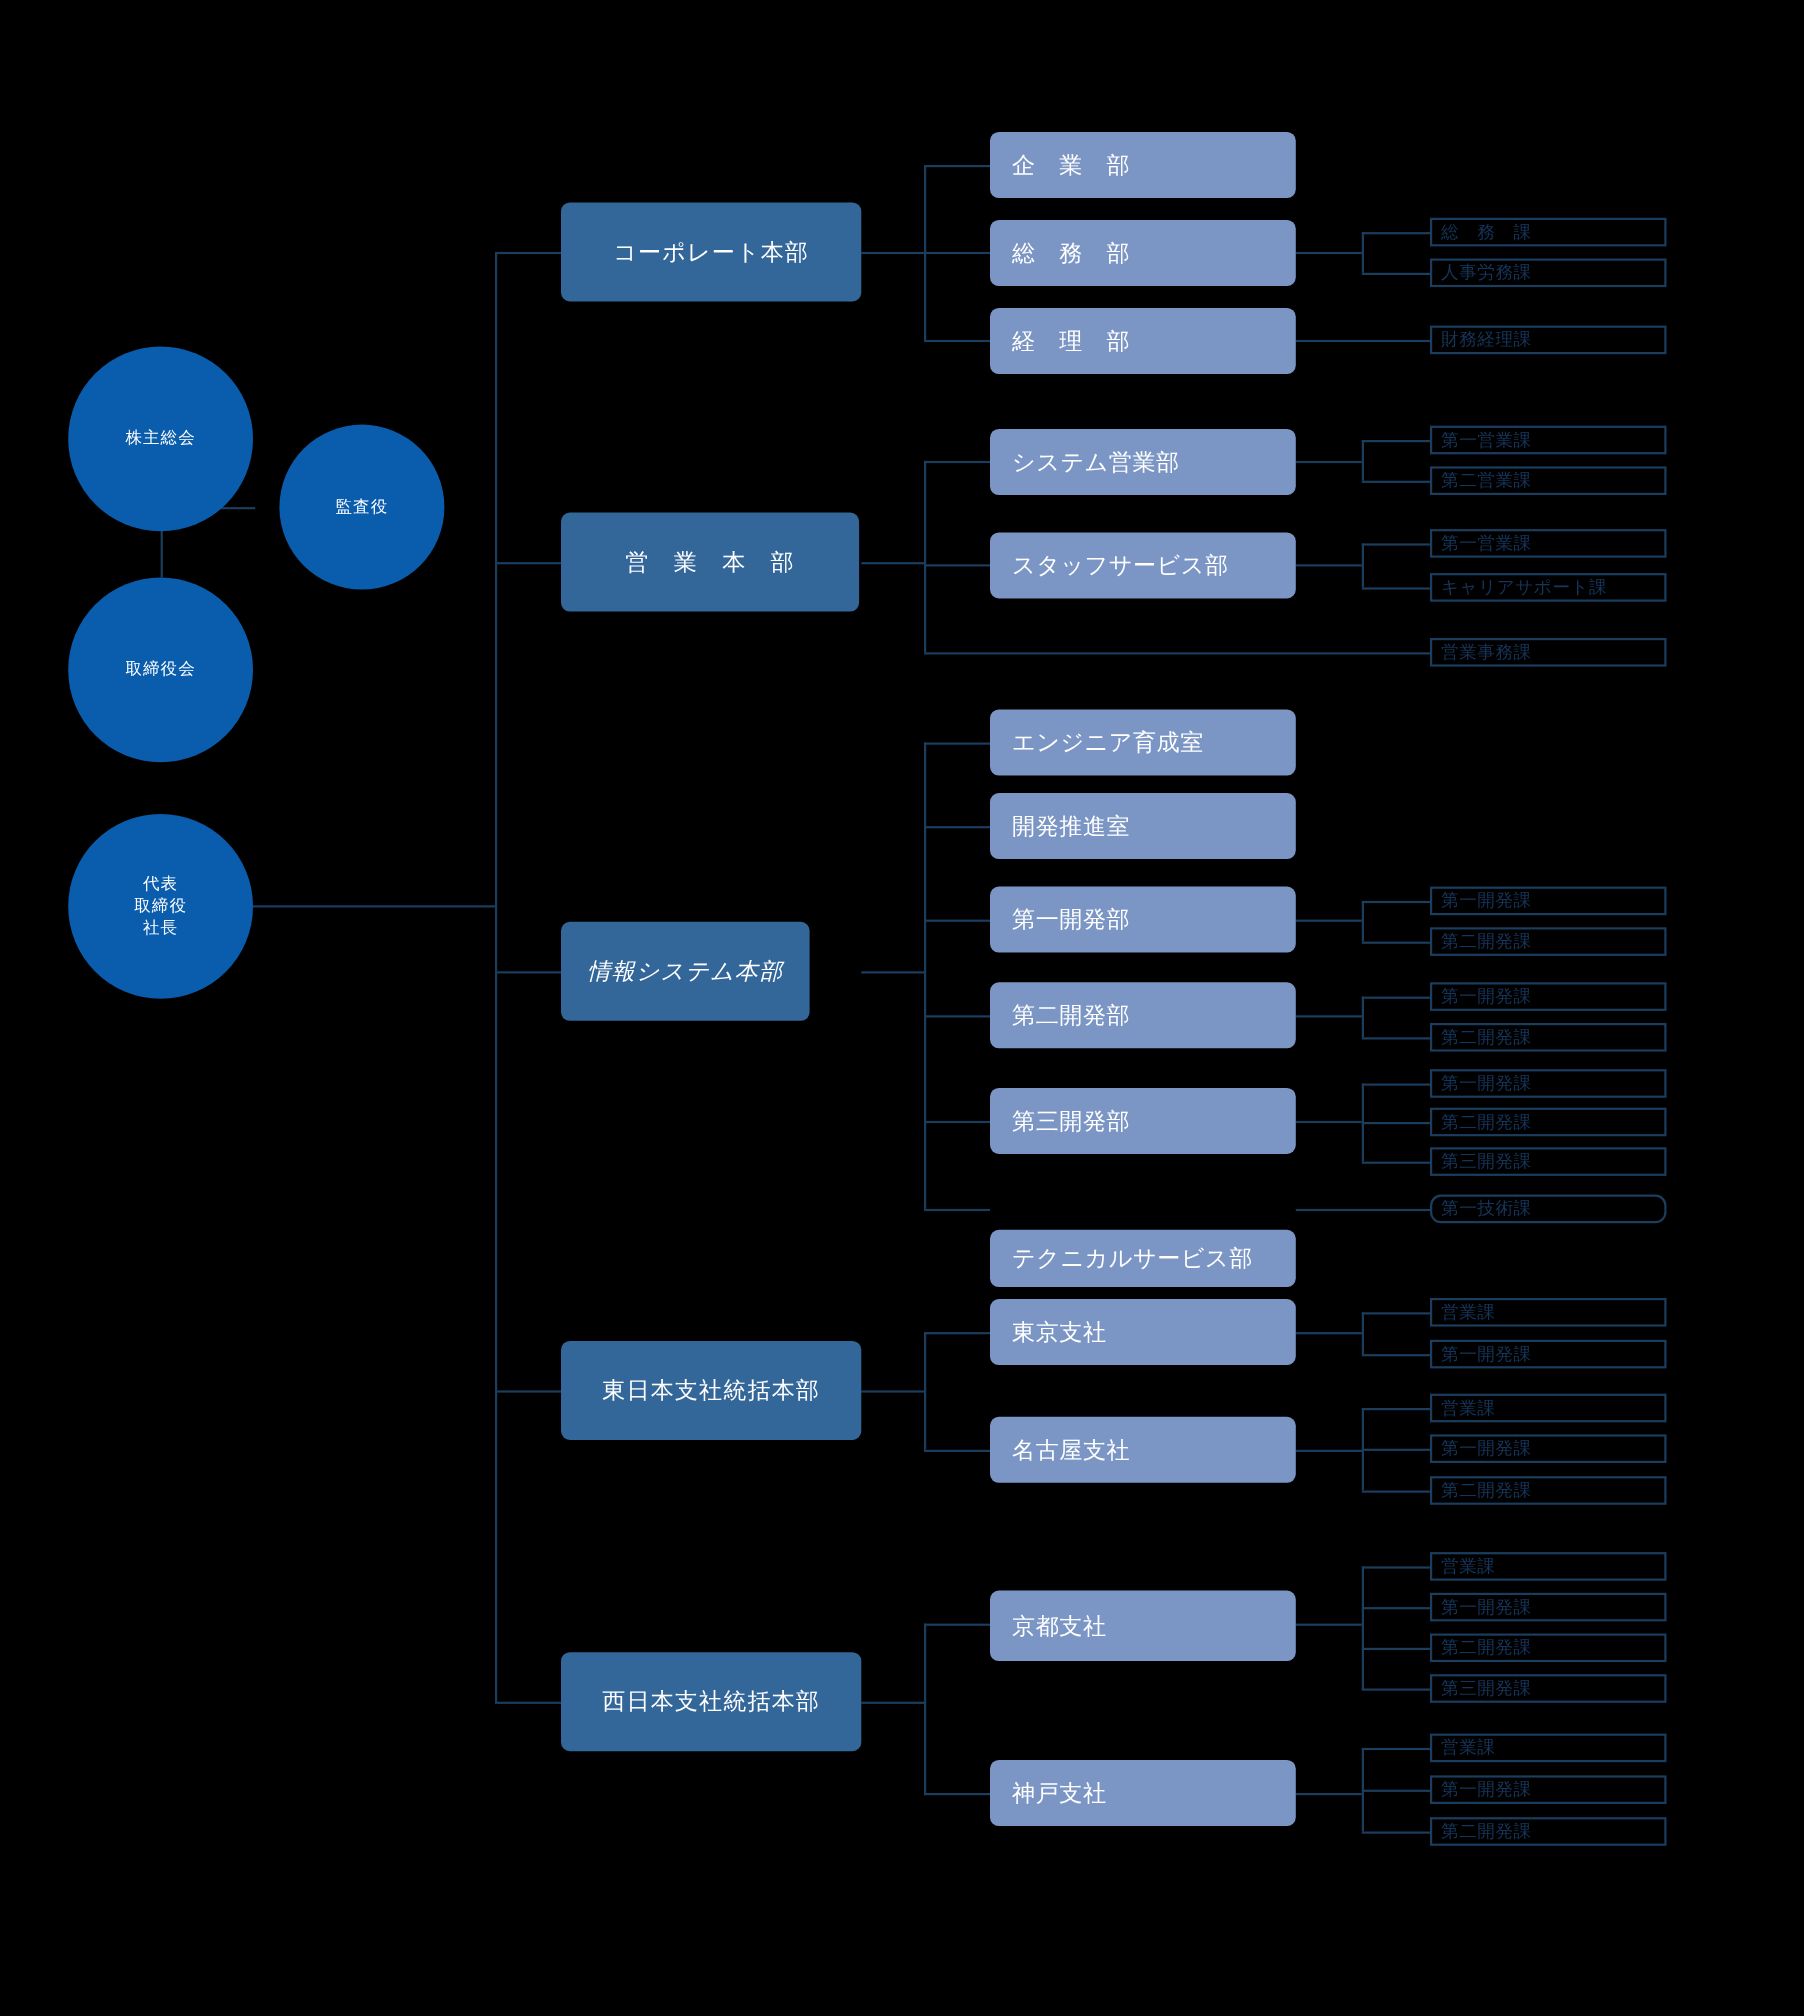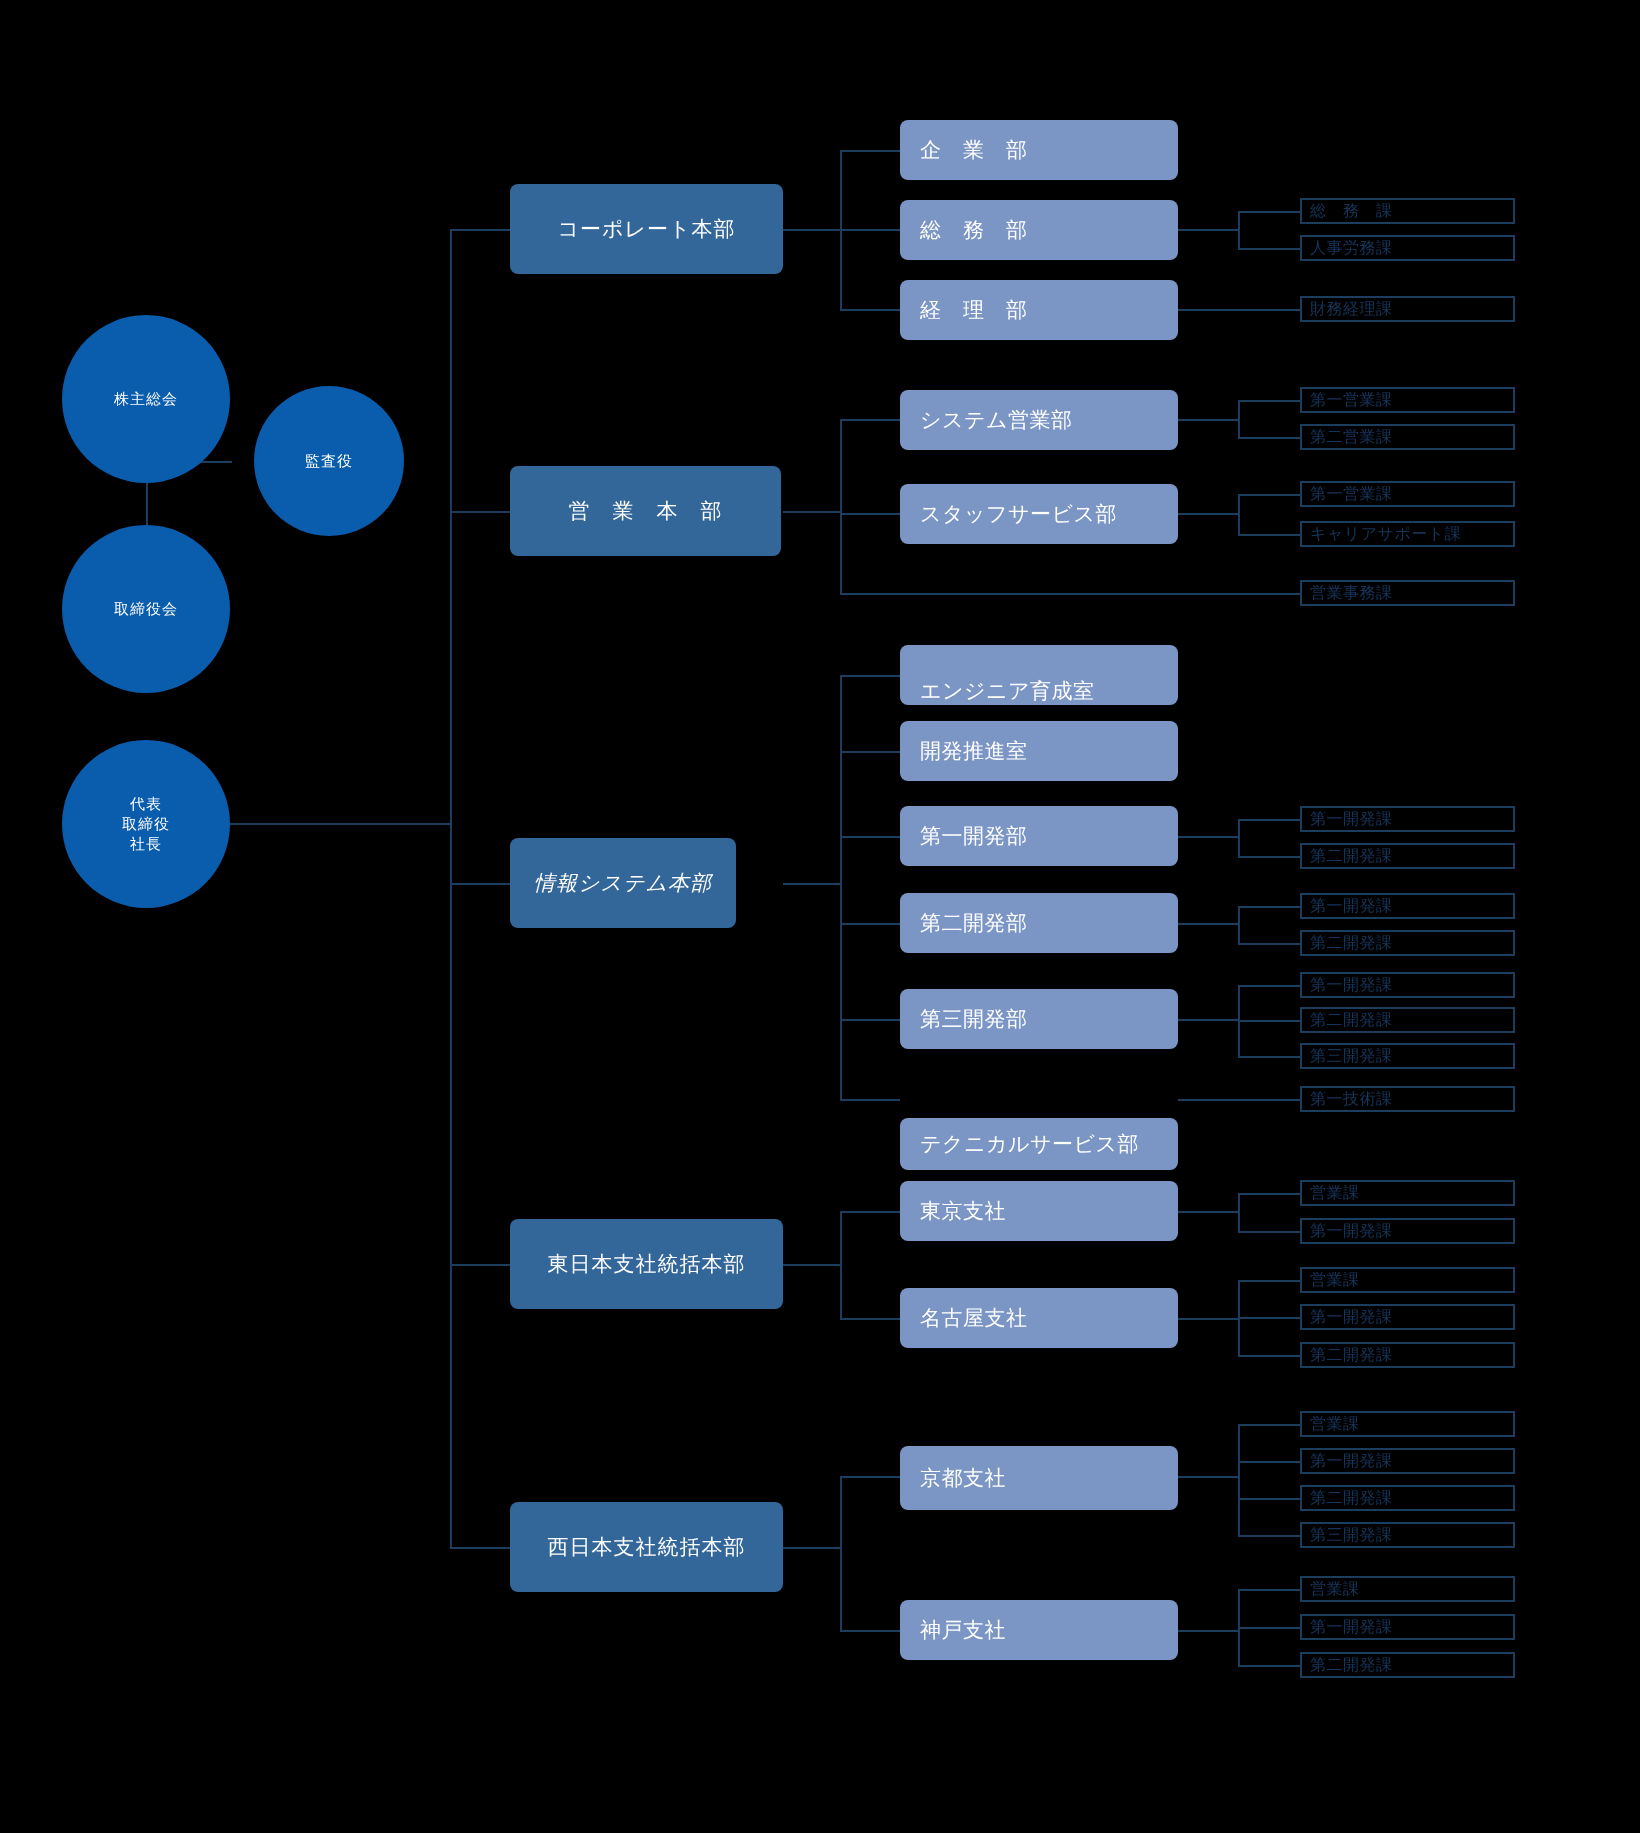--- a/index.html
+++ b/index.html
@@ -243,21 +243,21 @@
     <span>経　理　部</span>
   </div>
 
   <div class="div2" style="left:900px; top:390px; width:278px; height:60px;">
     <span>システム営業部</span>
   </div>
   <div class="div2" style="left:900px; top:484px; width:278px; height:60px;">
     <span>スタッフサービス部</span>
   </div>
 
-  <div class="div2" style="left:900px; top:645px; width:278px; height:60px;align-items:flex-end;">
+  <div class="div2" style="left:900px; top:645px; width:278px; height:60px;">
     <span>エンジニア育成室</span>
   </div>
   <div class="div2" style="left:900px; top:721px; width:278px; height:60px;">
     <span>開発推進室</span>
   </div>
   <div class="div2" style="left:900px; top:806px; width:278px; height:60px;">
     <span>第一開発部</span>
   </div>
   <div class="div2" style="left:900px; top:893px; width:278px; height:60px;">
     <span>第二開発部</span>
@@ -329,21 +329,21 @@
   <div class="div3" style="left:1300px; top:972px; width:215px; height:26px;">
     <span>第一開発課</span>
   </div>
   <div class="div3" style="left:1300px; top:1007px; width:215px; height:26px;">
     <span>第二開発課</span>
   </div>
   <div class="div3" style="left:1300px; top:1043px; width:215px; height:26px;">
     <span>第三開発課</span>
   </div>
 
-  <div class="div3" style="left:1300px; top:1086px; width:215px; height:26px;">
+  <div class="div3" style="left:1300px; top:1086px; width:215px; height:26px;border-radius:10px;">
     <span>第一技術課</span>
   </div>
 
   <div class="div3" style="left:1300px; top:1180px; width:215px; height:26px;">
     <span>営業課</span>
   </div>
   <div class="div3" style="left:1300px; top:1218px; width:215px; height:26px;">
     <span>第一開発課</span>
   </div>
 

